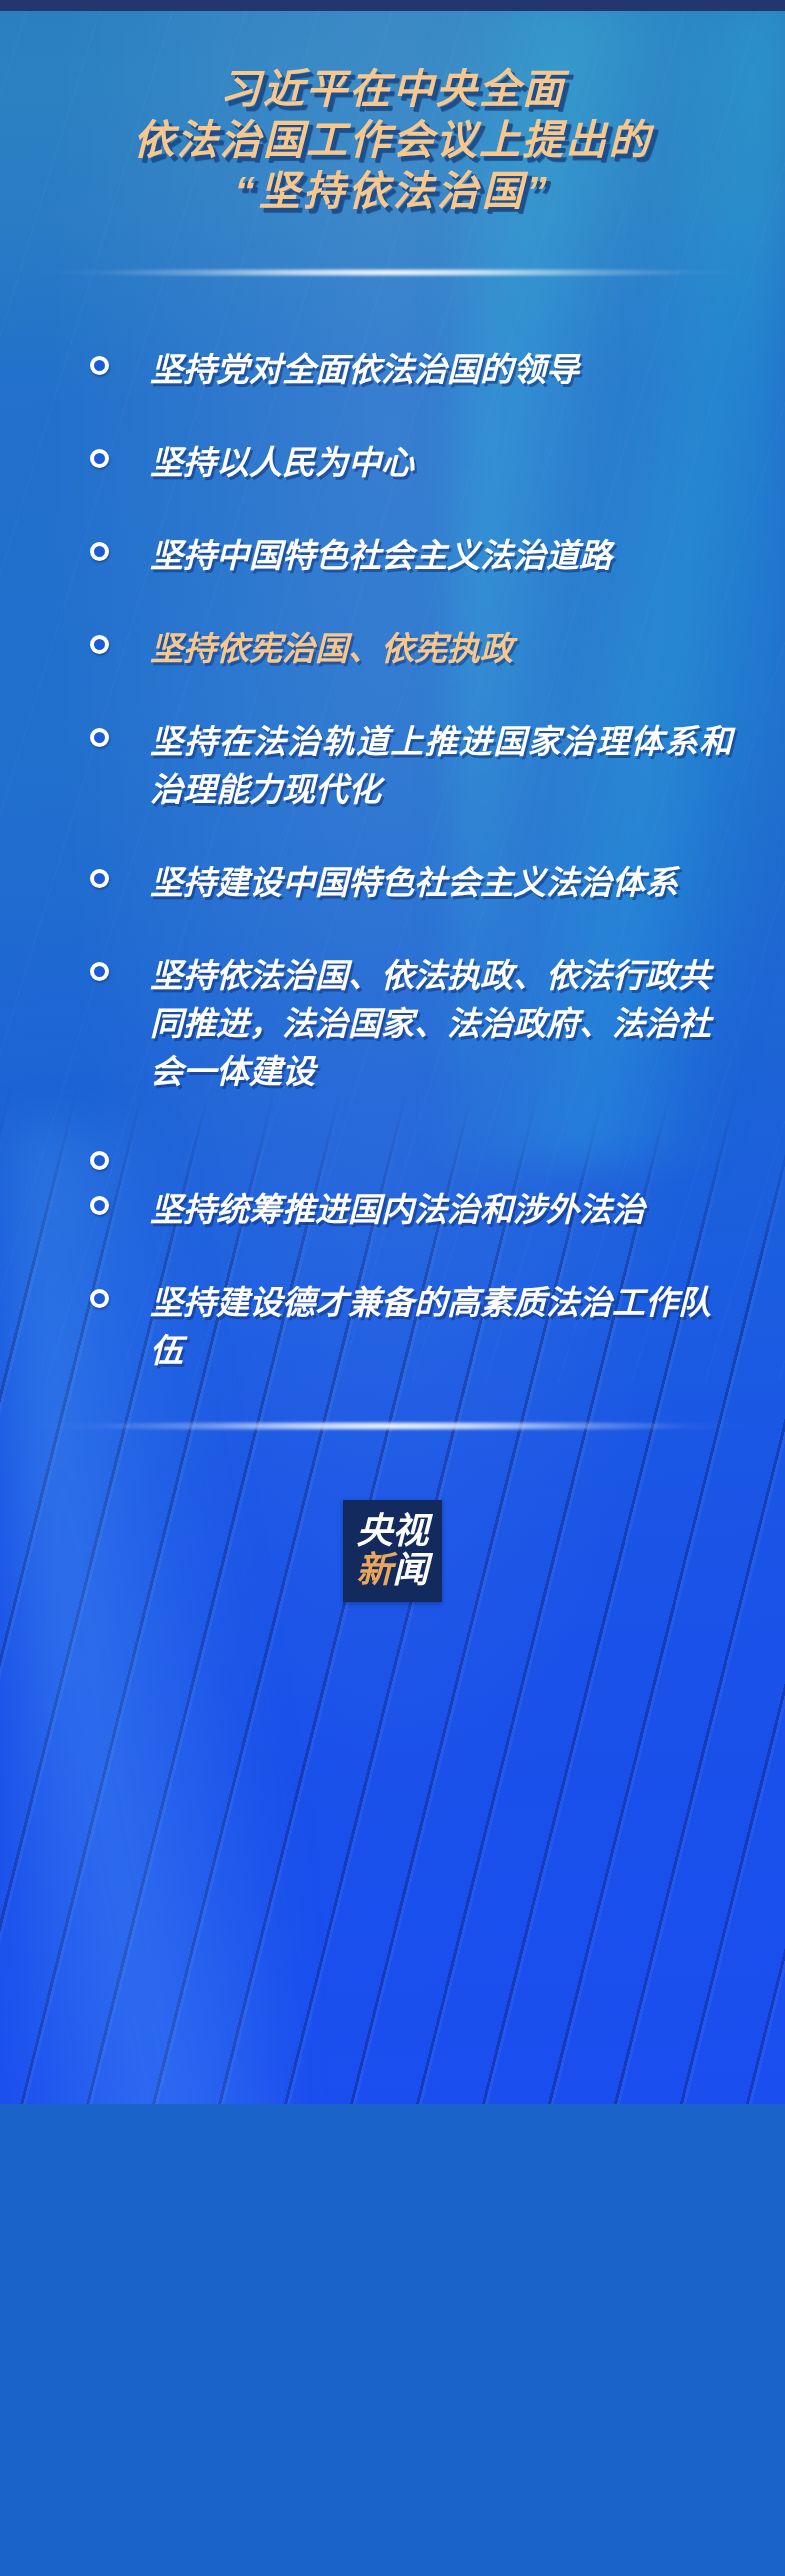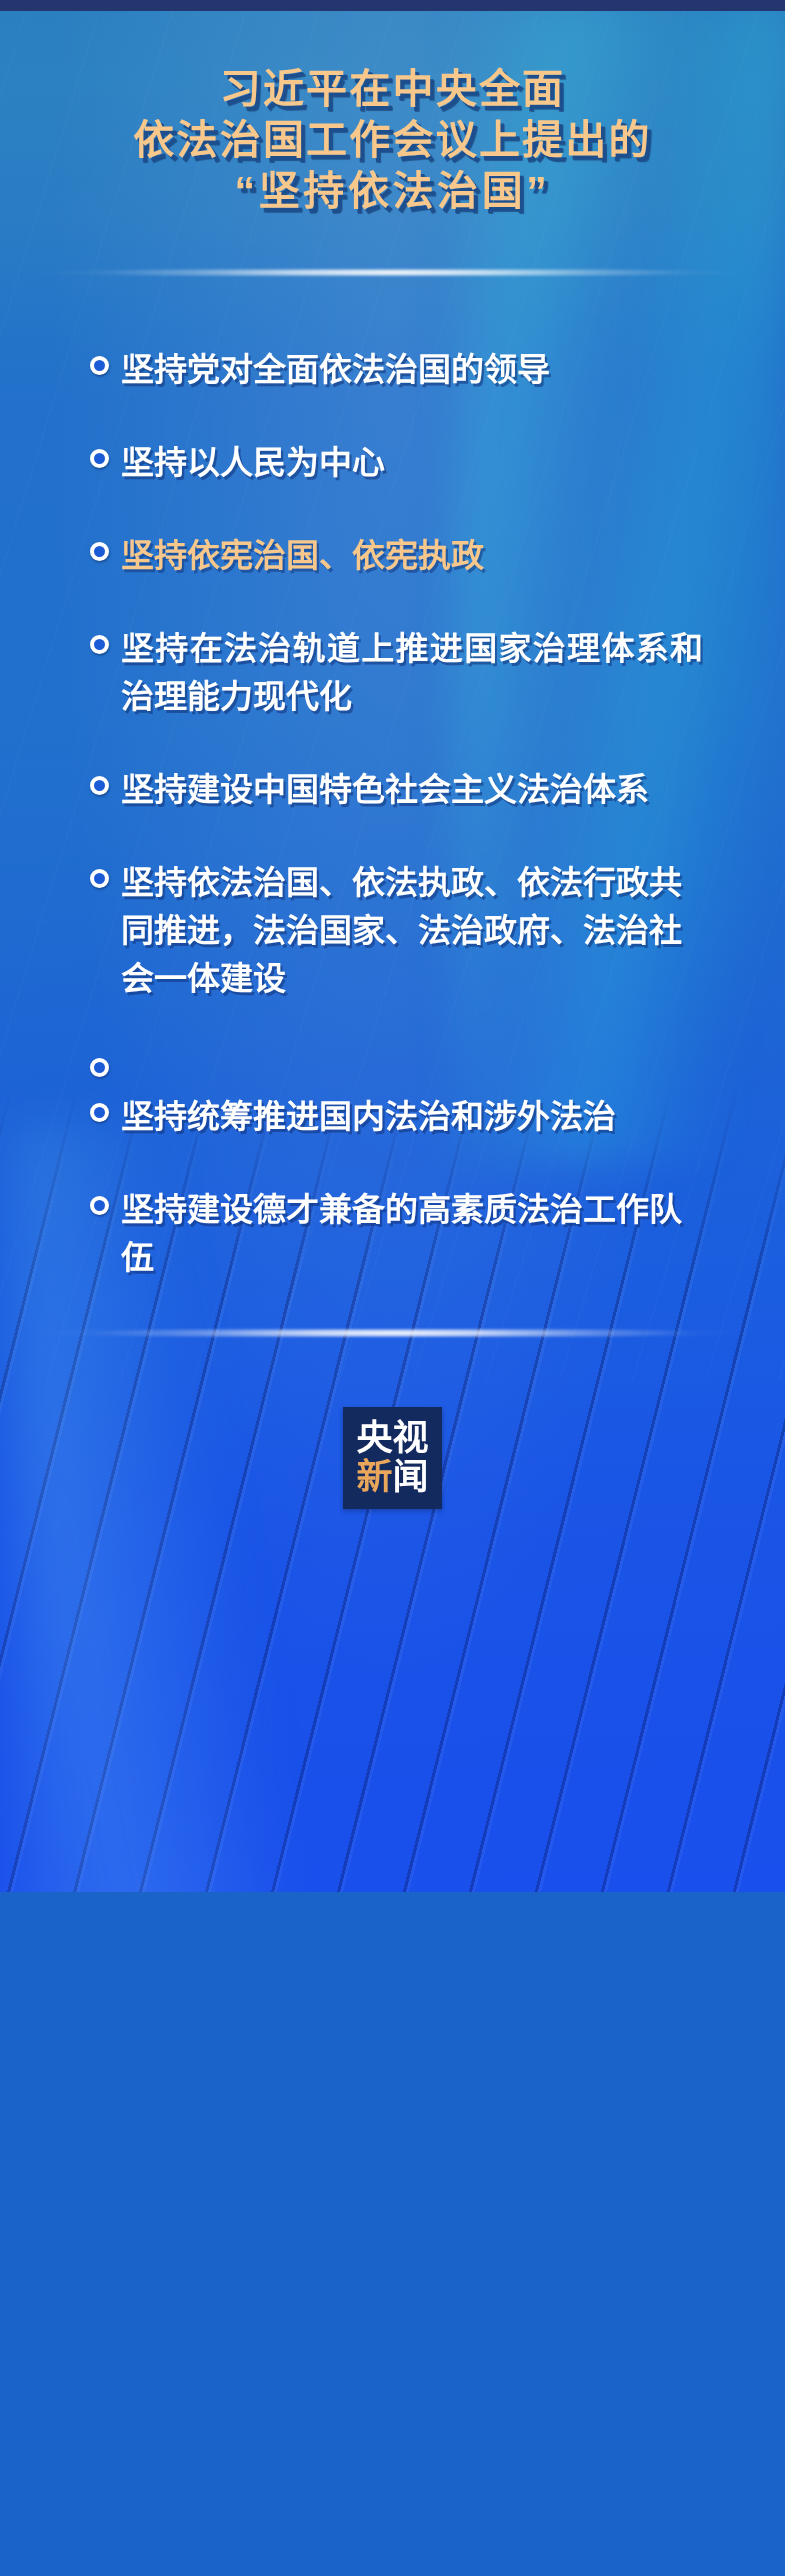--- a/index.html
+++ b/index.html
@@ -5,39 +5,40 @@
 <style>
   html,body{margin:0;padding:0;}
   body{
     width:785px;
     font-family:"Liberation Sans","DejaVu Sans",sans-serif;
     background:#1a63c8;
   }
   .poster{
     position:relative;
     width:785px;
-    height:1892px;
+    height:2104px;
     overflow:hidden;
     background:
       linear-gradient(178deg,
         #2a7fc0 0px,
         #2b81c2 87px,
         #2a7cc4 218px,
         #2374c9 342px,
         #2270cb 407px,
         #2170cc 553px,
         #2170cd 727px,
         #1f6bd0 909px,
         #1d63d6 1091px,
         #1b5de0 1309px,
         #1a55e6 1527px,
         #1950ea 1781px,
         #1a4fee 2036px,
         #1b4cf0 2254px,
         #1c4bf2 2576px);
+    font-style: italic;
   }
   .bg-stripes-top{
     position:absolute; left:-20%; top:0; width:150%; height:1381px;
     background:repeating-linear-gradient(
       107deg,
       rgba(255,255,255,0.000) 0px,
       rgba(255,255,255,0.000) 38px,
       rgba(255,255,255,0.035) 38px,
       rgba(255,255,255,0.035) 39px,
       rgba(255,255,255,0.000) 39px,
@@ -130,21 +131,21 @@
     position:relative;
     z-index:5;
     margin:0;
     padding:70px 0 0 0;
     list-style:none;
   }
   .item{
     position:relative;
     display:flex;
     align-items:center;
-    padding:0 42px 0 76px;
+    padding:0 42px 0 105px;
     margin-bottom:45px;
   }
   .bullet{
     position:absolute;
     left:90px;
     top:10.2px;
     width:19px;
     height:19px;
     border-radius:50%;
     border:4.4px solid #ffffff;
@@ -224,20 +225,24 @@
 
   <ul class="list">
     <li class="item">
       <span class="bullet"></span>
       <span class="item-text">坚持党对全面依法治国的领导</span>
     </li>
     <li class="item">
       <span class="bullet"></span>
       <span class="item-text">坚持以人民为中心</span>
     </li>
+    <li class="item">
+      <span class="bullet"></span>
+      <span class="item-text">坚持中国特色社会主义法治道路</span>
+    </li>
     <li class="item highlight">
       <span class="bullet"></span>
       <span class="item-text">坚持依宪治国、依宪执政</span>
     </li>
     <li class="item justify">
       <span class="bullet"></span>
       <span class="item-text">坚持在法治轨道上推进国家治理体系和治理能力现代化</span>
     </li>
     <li class="item">
       <span class="bullet"></span>

